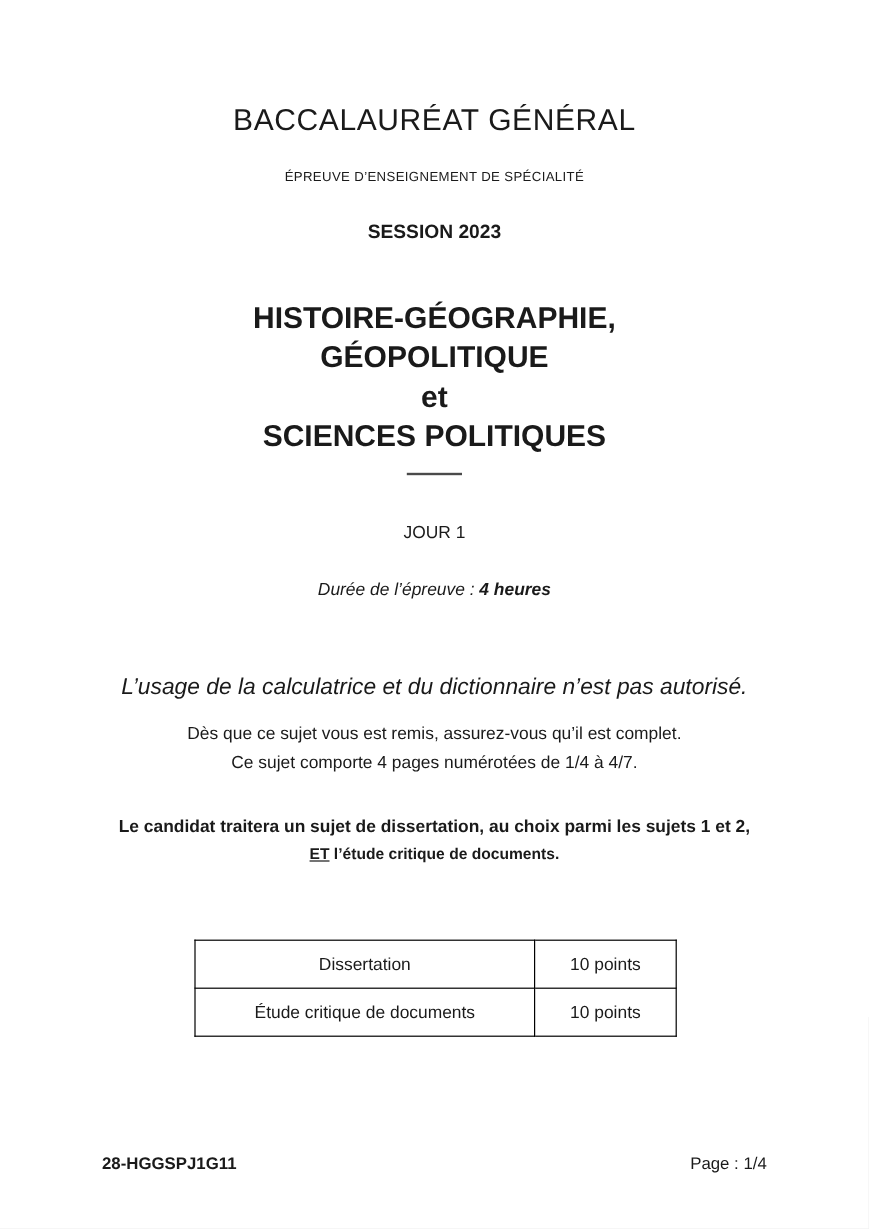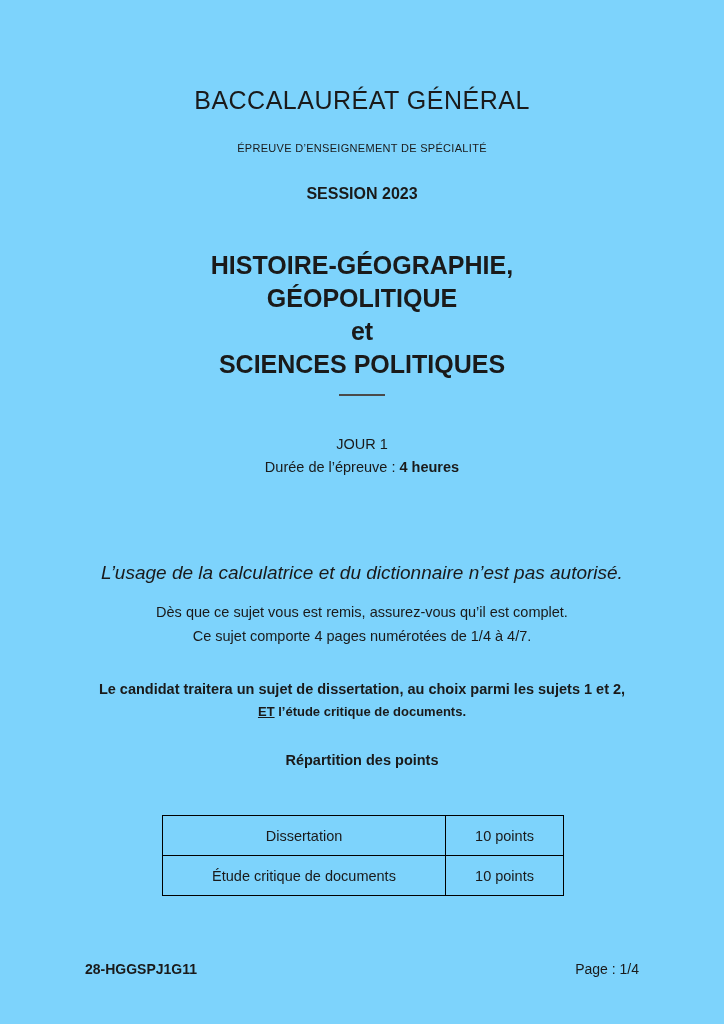--- a/index.html
+++ b/index.html
@@ -2,21 +2,21 @@
 <html><head>
 <meta charset="utf-8">
 <style>
   * { margin: 0; padding: 0; box-sizing: border-box; }
   html, body { background: #e8e8e8; }
   .page {
     position: relative;
     width: 724px;
     height: 1024px;
     margin: 0 auto;
-    background: #7dd3fc;
+    background: #ffffff;
     font-family: "Liberation Sans", sans-serif;
     color: #1a1a1a;
     overflow: hidden;
   }
   .centered {
     position: absolute;
     left: 0;
     width: 100%;
     text-align: center;
   }
@@ -44,40 +44,39 @@
   }
   .divider-rule {
     position: absolute;
     top: 394px;
     left: 339px;
     width: 46px;
     height: 2px;
     background: #4a4a4a;
   }
   .jour { top: 436px; font-size: 14.5px; }
-  .duree { top: 459px; font-size: 14.5px; }
+  .duree { top: 484px; font-size: 14.5px; font-style: italic; }
   .duree .bold { font-weight: 700; }
   .notice-italic {
     top: 562px;
     font-size: 19px;
     font-style: italic;
   }
   .notice-1 { top: 604px; font-size: 14.5px; }
   .notice-2 { top: 628px; font-size: 14.5px; }
   .instruction-1 { top: 681px; font-size: 14.5px; font-weight: 700; }
   .instruction-2 { top: 704px; font-size: 13px; font-weight: 700; }
   .instruction-2 .underlined { text-decoration: underline; }
   .instruction-2 .rest { white-space: pre-wrap; }
   .points-heading { top: 752px; font-size: 14.5px; font-weight: 700; }
   .points-table {
     position: absolute;
     top: 783px;
     left: 162px;
     border-collapse: collapse;
-    margin-top: 32px;
   }
   .points-table td {
     border: 1px solid #000000;
     font-size: 14.5px;
     text-align: center;
     vertical-align: middle;
     height: 40px;
     padding: 0;
   }
   .points-table td.col-label { width: 283px; }
@@ -122,21 +121,20 @@
   <div class="centered duree"><span>Durée de l’épreuve : </span><span class="bold">4 heures</span></div>
 
   <div class="centered notice-italic">L’usage de la calculatrice et du dictionnaire n’est pas autorisé.</div>
 
   <div class="centered notice-1">Dès que ce sujet vous est remis, assurez-vous qu’il est complet.</div>
   <div class="centered notice-2">Ce sujet comporte 4 pages numérotées de 1/4 à 4/7.</div>
 
   <div class="centered instruction-1">Le candidat traitera un sujet de dissertation, au choix parmi les sujets 1 et 2,</div>
   <div class="centered instruction-2"><span class="underlined">ET</span><span class="rest"> l’étude critique de documents.</span></div>
 
-  <div class="centered points-heading">Répartition des points</div>
 
   <table class="points-table">
     <tbody>
       <tr>
         <td class="col-label">Dissertation</td>
         <td class="col-value">10 points</td>
       </tr>
       <tr>
         <td class="col-label">Étude critique de documents</td>
         <td class="col-value">10 points</td>

